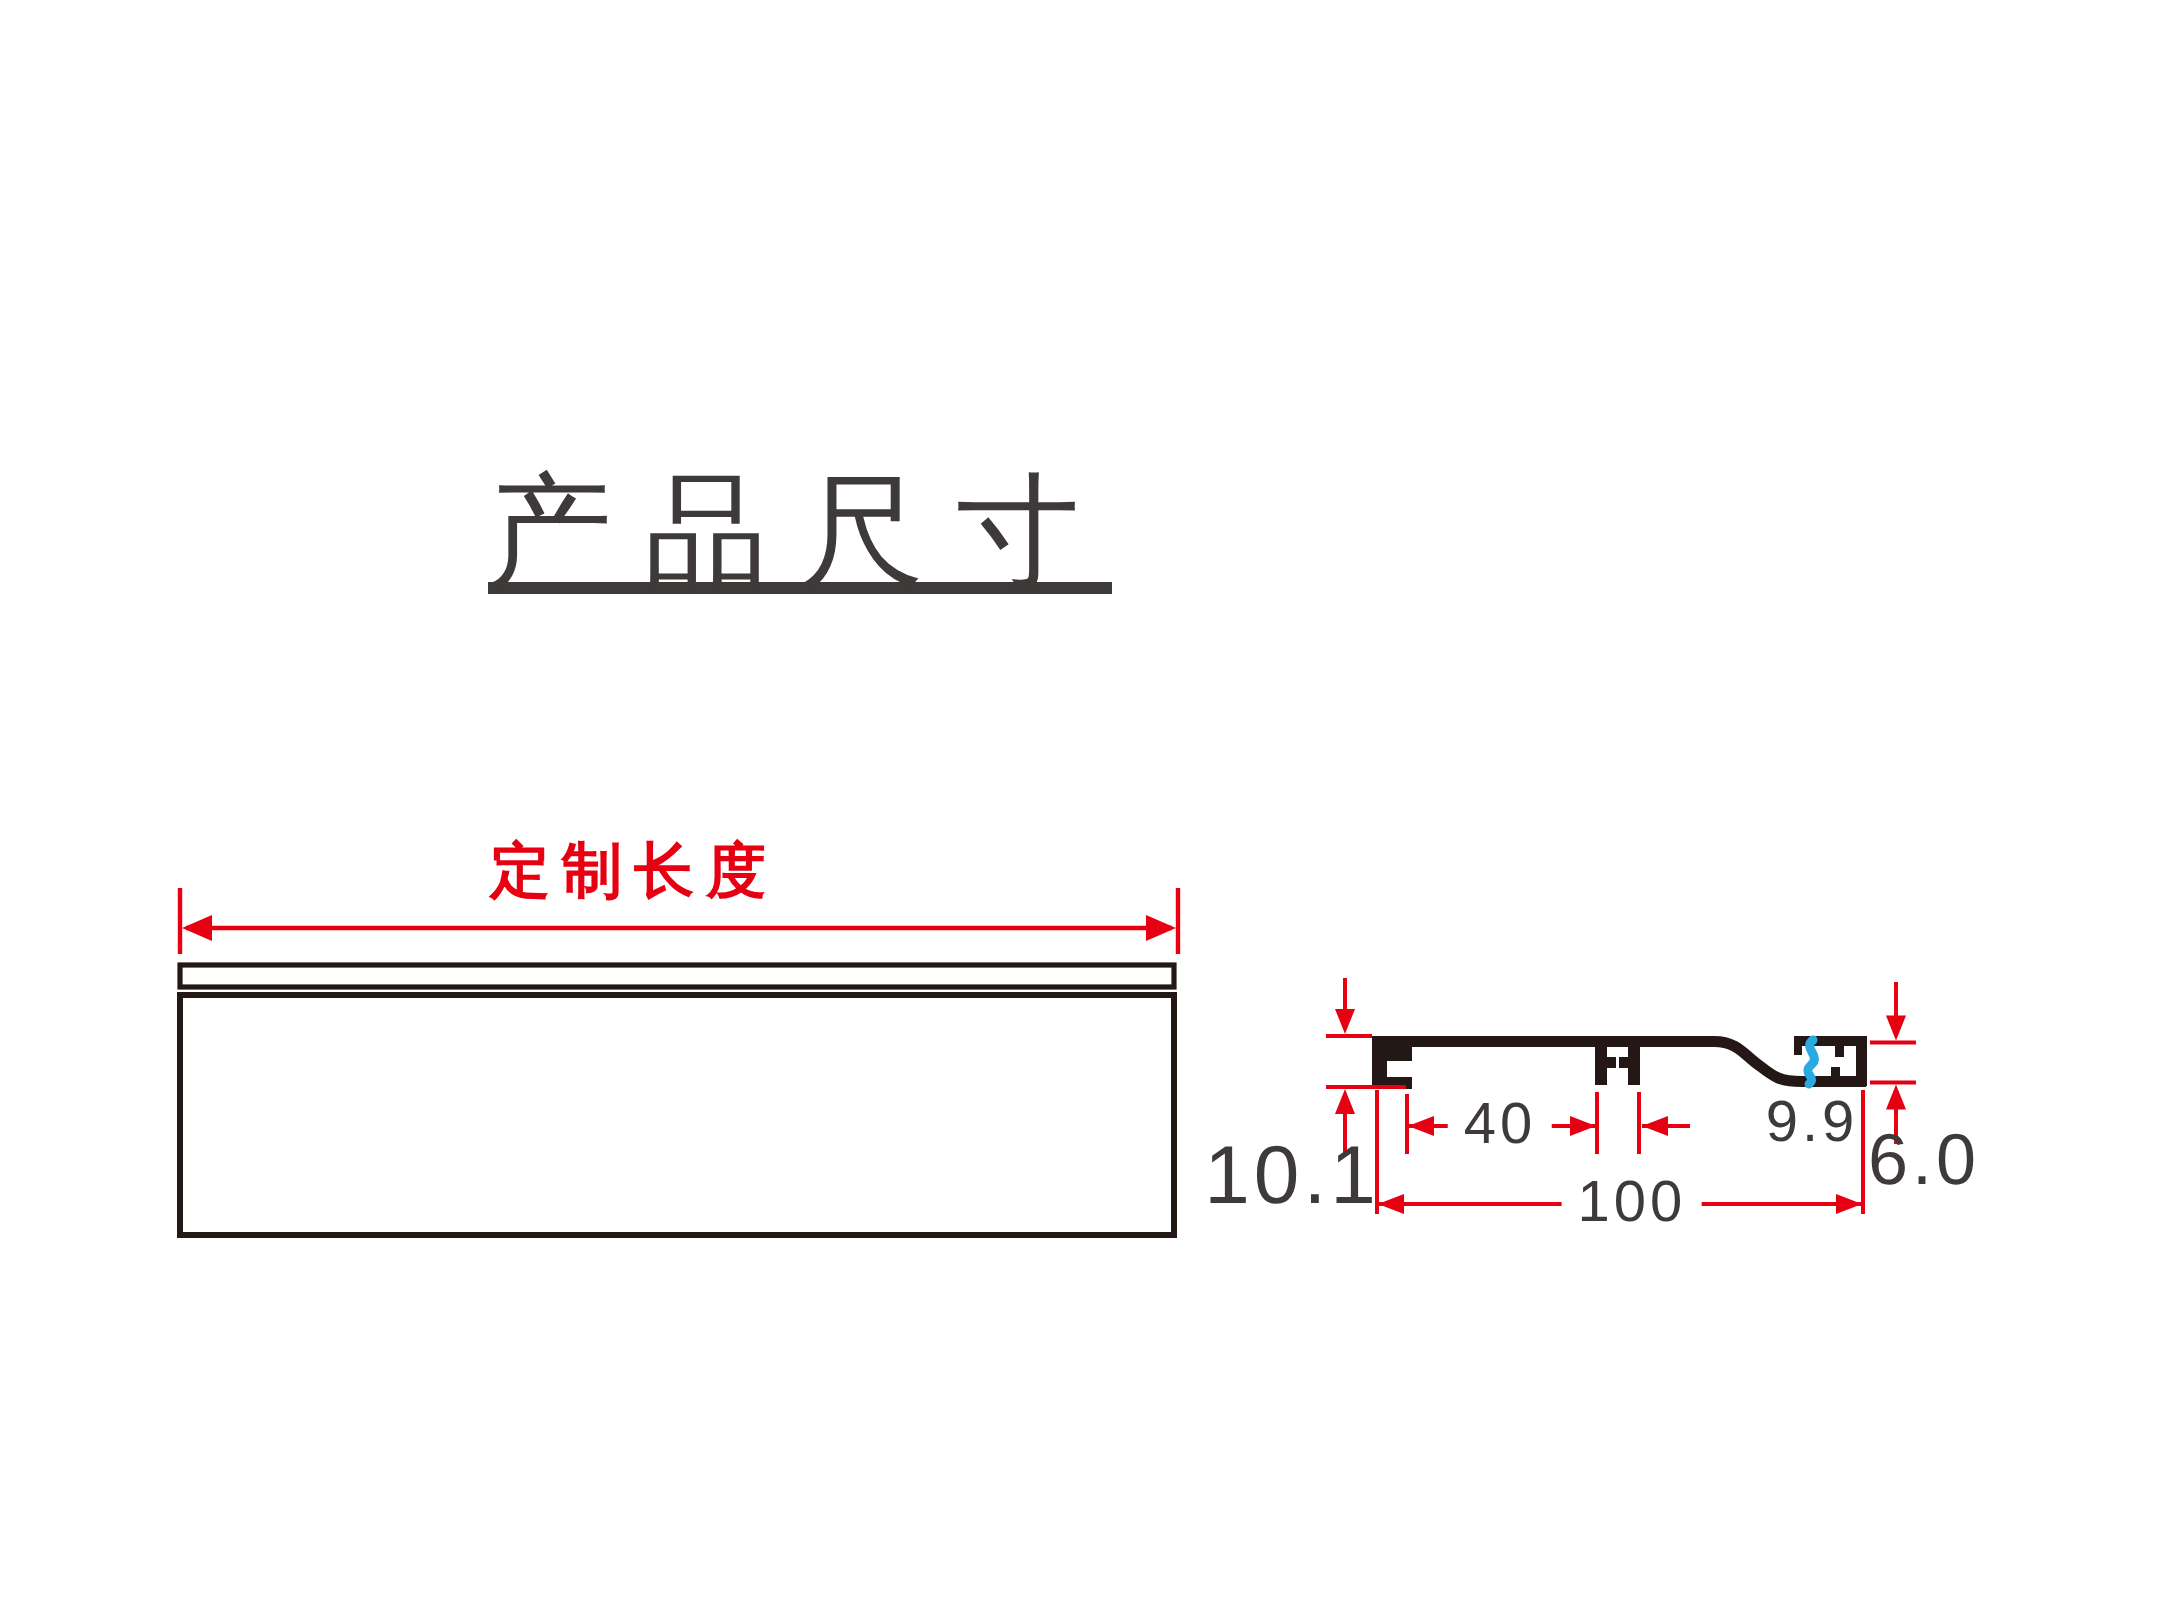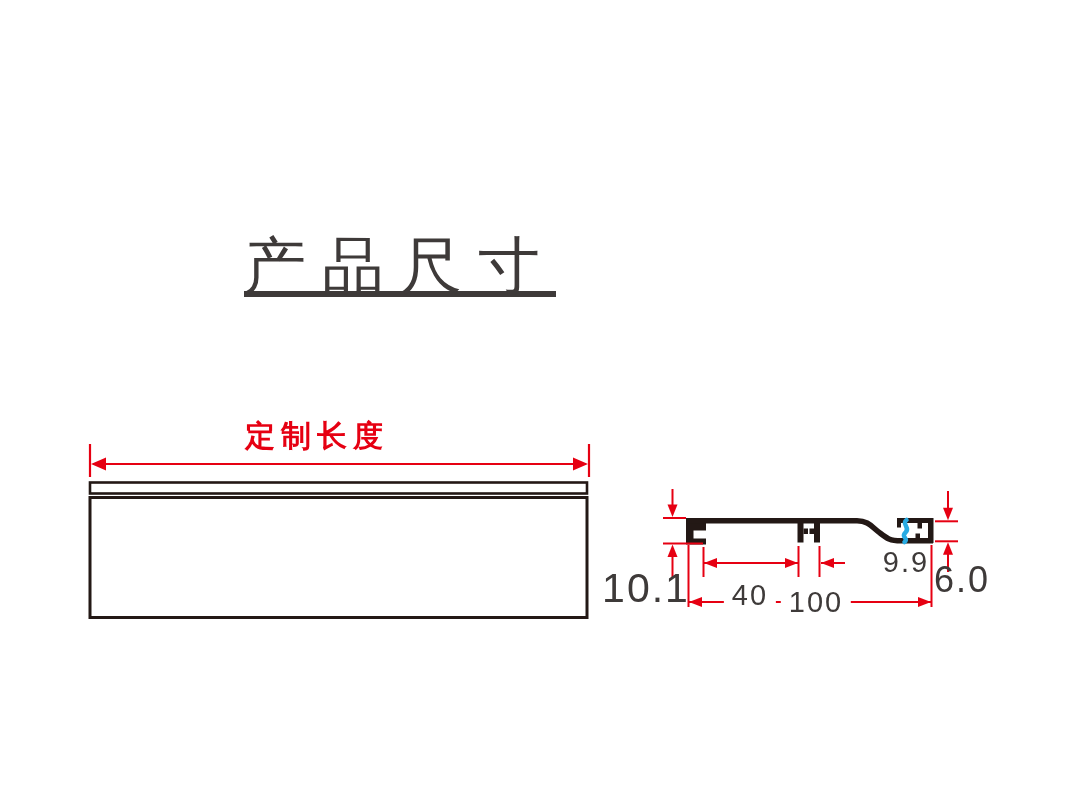--- a/index.html
+++ b/index.html
@@ -26,21 +26,21 @@
     transform:translate(-50%,-50%);
     font-size:30px;font-weight:bold;letter-spacing:6px;white-space:nowrap;
     color:var(--dimension-red,#e60012);
   }
   .dim-label{
     position:absolute;transform:translate(-50%,-50%);
     color:var(--text-dark,#3e3a39);
     font-size:29px;letter-spacing:2px;white-space:nowrap;line-height:1;
   }
   .dim-label.on-line{background:var(--background,#fff);padding:0 8px;}
-  .dim-40  {left:750px;top:563px;margin-top:32px;}
+  .dim-40  {left:750px;top:563px;}
   .dim-99  {left:906px;top:562px;}
   .dim-100 {left:816px;top:602px;}
   .dim-101 {left:646px;top:588px;font-size:41px;}
   .dim-82  {left:962px;top:580px;font-size:36px;}
 
   
   .sk-black{stroke:var(--line-black,#231815);fill:none;}
   .fl-black{fill:var(--line-black,#231815);stroke:none;}
   .sk-red{stroke:var(--dimension-red,#e60012);fill:none;}
   .fl-red{fill:var(--dimension-red,#e60012);stroke:none;}

